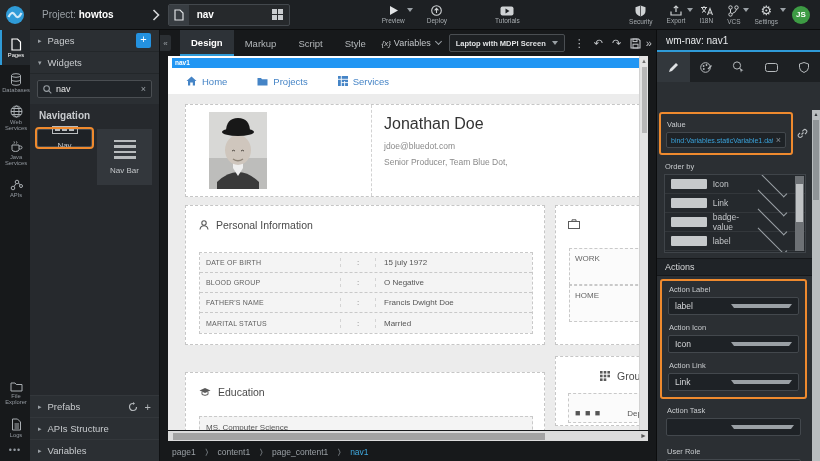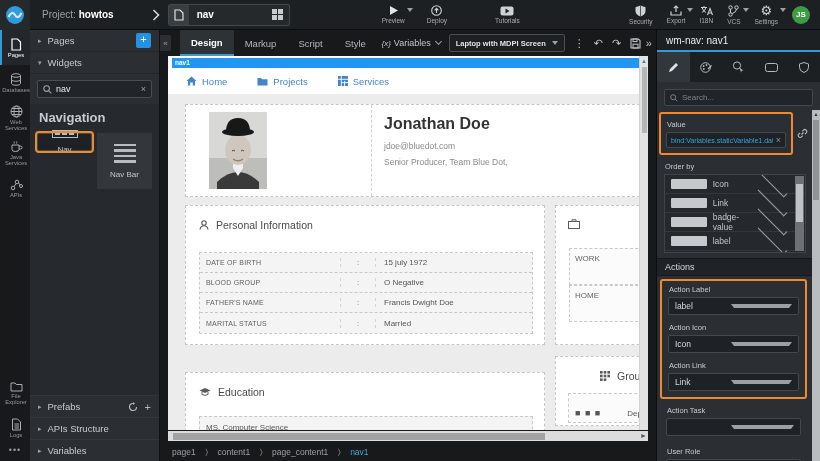--- a/index.html
+++ b/index.html
@@ -46,21 +46,21 @@
   .lp-row { height:22px; flex:none; display:flex; align-items:center; padding:0 8px;
             border-bottom:1px solid #23272a; color:#c8cbce; font-size:9.5px; }
   .lp-row .caret { color:#9aa0a5; font-size:7px; margin-right:6px; }
   .lp-plus { margin-left:auto; width:15px; height:15px; background:#2492e0; border-radius:2px; color:#fff;
              font-size:11px; line-height:13px; text-align:center; }
   .lp-search { margin:6px 7px; height:18px; background:#212529; border:1px solid #4a4e52; border-radius:2px;
                display:flex; align-items:center; padding:0 5px; }
   .lp-search input { flex:1; background:transparent; border:none; outline:none; color:#e8e8e8;
                      font-size:9px; margin-left:4px; width:60px; font-family:inherit; }
   .lp-search .x { color:#9aa0a5; font-size:9px; }
-  .lp-cat { padding:6px 9px 4px; font-size:13px; font-weight:bold; color:#c8cbce; background:#26292d; }
+  .lp-cat { padding:6px 9px 4px; font-size:10px; font-weight:bold; color:#c8cbce; background:#26292d; }
   .tiles { background:#26292d; flex:none; display:flex; gap:5px; padding:4px 7px 10px; }
   .tile { width:55px; height:56px; background:#33373c; display:flex; flex-direction:column;
           align-items:center; justify-content:center; gap:7px; color:#c3c6c9; }
   .tile .tl { font-size:8px; color:#c3c6c9; }
   .tile.sel { outline:2px solid #ef8a2e; }
   .navbar-glyph { display:flex; flex-direction:column; gap:3px; }
   .navbar-glyph i { width:22px; height:2.5px; background:#b9bcbe; }
   .nav-glyph { width:26px; height:11px; border:1px solid #b9bcbe; display:flex; gap:2px; padding:2px; }
   .nav-glyph i { width:6px; height:2.5px; background:#b9bcbe; }
   .lp-fill { flex:1; background:#26292d; }
@@ -91,21 +91,21 @@
   .cnav { position:absolute; left:0; top:12px; width:471px; height:26px; background:#fff; display:flex;
           align-items:center; padding-left:18px; gap:30px; }
   .cnav-item { display:flex; align-items:center; gap:5px; color:#4584c6; font-size:9.5px; }
   .pagebg { position:absolute; left:0; top:38px; width:471px; height:336px; background:#ececec; }
   .card { position:absolute; background:#fff; border:1px dashed #c6c6c6; }
   .dashrow { border:1px dashed #c9c9c9; background:#f4f4f4; }
   .profile { left:17px; top:48px; width:455px; height:93px; display:flex; }
   .ph-cell { width:186px; border-right:1px dashed #d2d2d2; display:flex; align-items:center; padding-left:23px; }
   .photo { width:58px; height:77px; }
   .pr-cell { flex:1; padding:10px 0 0 12px; }
-  .pr-name { font-size:16px; font-weight:bold; color:#333; margin-bottom:8px; }
+  .pr-name { font-size:16px; font-weight:normal; color:#333; margin-bottom:8px; }
   .pr-line { font-size:8.5px; color:#8a8a8a; margin-bottom:6px; }
   .sec-head { display:flex; align-items:center; gap:7px; font-size:10.5px; color:#4a4a4a; padding:13px 0 0 13px; }
   .pi { left:17px; top:149px; width:360px; height:140px; }
   .pi-table { position:absolute; left:13px; top:46px; width:334px; border:1px dashed #c9c9c9; }
   .pi-row { display:flex; height:20px; align-items:center; background:#f4f4f4; border-bottom:1px dashed #c9c9c9; }
   .pi-row:last-child { border-bottom:none; }
   .pi-l { width:140px; padding-left:6px; font-size:7px; color:#5f5f5f; letter-spacing:.2px; }
   .pi-c { width:35px; font-size:8px; color:#777; border-left:1px dashed #d4d4d4; text-align:center; }
   .pi-v { flex:1; font-size:8px; color:#555; border-left:1px dashed #d4d4d4; padding-left:8px; }
   .contact { left:387px; top:149px; width:110px; height:140px; }
@@ -607,27 +607,20 @@
       <svg width="13" height="9" viewBox="0 0 13 9">
           <rect x="0.5" y="0.5" width="12" height="8" rx="2" fill="none" stroke="#b6babd"></rect>
         </svg>
     </div>
     <div class="rp-tab">
       <svg width="10" height="11" viewBox="0 0 10 11">
           <path d="M5 0.5 L9.5 2 V5.5 Q9.5 9 5 10.5 Q0.5 9 0.5 5.5 V2 Z" fill="none" stroke="#b6babd"></path>
         </svg>
     </div>
   </div>
-  <div class="rp-search">
-    <svg width="8" height="8" viewBox="0 0 9 9">
-        <circle cx="3.6" cy="3.6" r="2.8" fill="none" stroke="#7d838a" stroke-width="1.1"></circle>
-        <path d="M5.8 5.8 L8.3 8.3" stroke="#7d838a" stroke-width="1.1"></path>
-      </svg>
-    <input placeholder="Search..." style="">
-  </div>
 
   <div class="rp-body">
     <div class="val-wrap">
       <div class="orange-box">
         <div class="fld-lbl">Value</div>
         <div class="val-input">
           <span class="val-text">bind:Variables.staticVariable1.dataSet</span>
           <span class="val-x">×</span>
         </div>
       </div>

